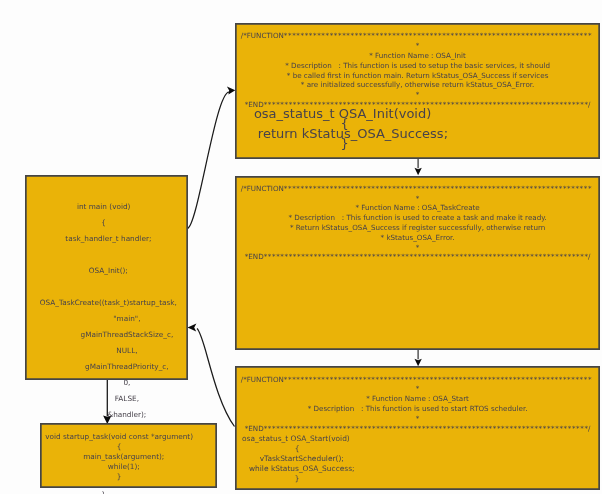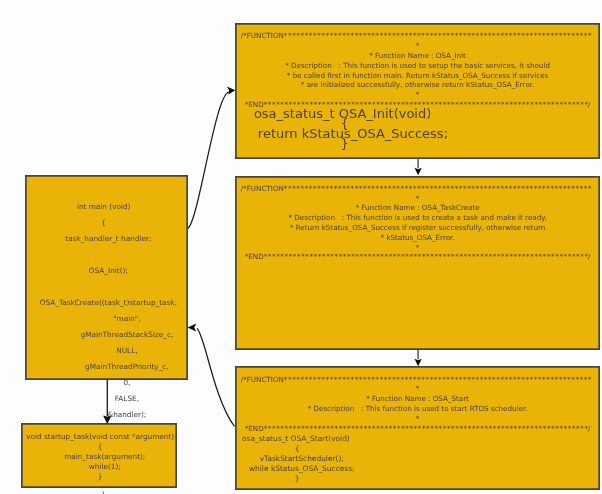--- a/index.html
+++ b/index.html
@@ -50,21 +50,21 @@
                     0,
                     FALSE,
                     &amp;handler);
 
     OSA_Start();
 
     return 0;
 }</div>
   </div>
 
-  <div class="box" style="left:21px;top:423.1px;width:156px;height:64.6px;">
+  <div class="box" style="left:40px;top:423.1px;width:177px;height:64.6px;">
     <div class="code" style="left:5.2px;top:8.9px;font-size:7.3px;line-height:9.98px;">void startup_task(void const *argument)
 {
     main_task(argument);
     while(1);
 }</div>
   </div>
 
   <div class="box" style="left:235.2px;top:23.2px;width:365.2px;height:135.4px;">
     <div class="code" style="left:5.6px;top:8.2px;font-size:7.15px;line-height:9.8px;"><div><span>/*FUNCTION</span><span class="stars">**************************************************************************</span></div><div> *</div><div> * Function Name : OSA_Init</div><div> * Description   : This function is used to setup the basic services, it should</div><div> * be called first in function main. Return kStatus_OSA_Success if services</div><div> * are initialized successfully, otherwise return kStatus_OSA_Error.</div><div> *</div><div><span> *END</span><span class="stars">*****************************************************************************</span><span>*/</span></div></div>
     <div class="code" style="left:2px;top:86.3px;font-size:13px;line-height:9.95px;">osa_status_t OSA_Init(void)

